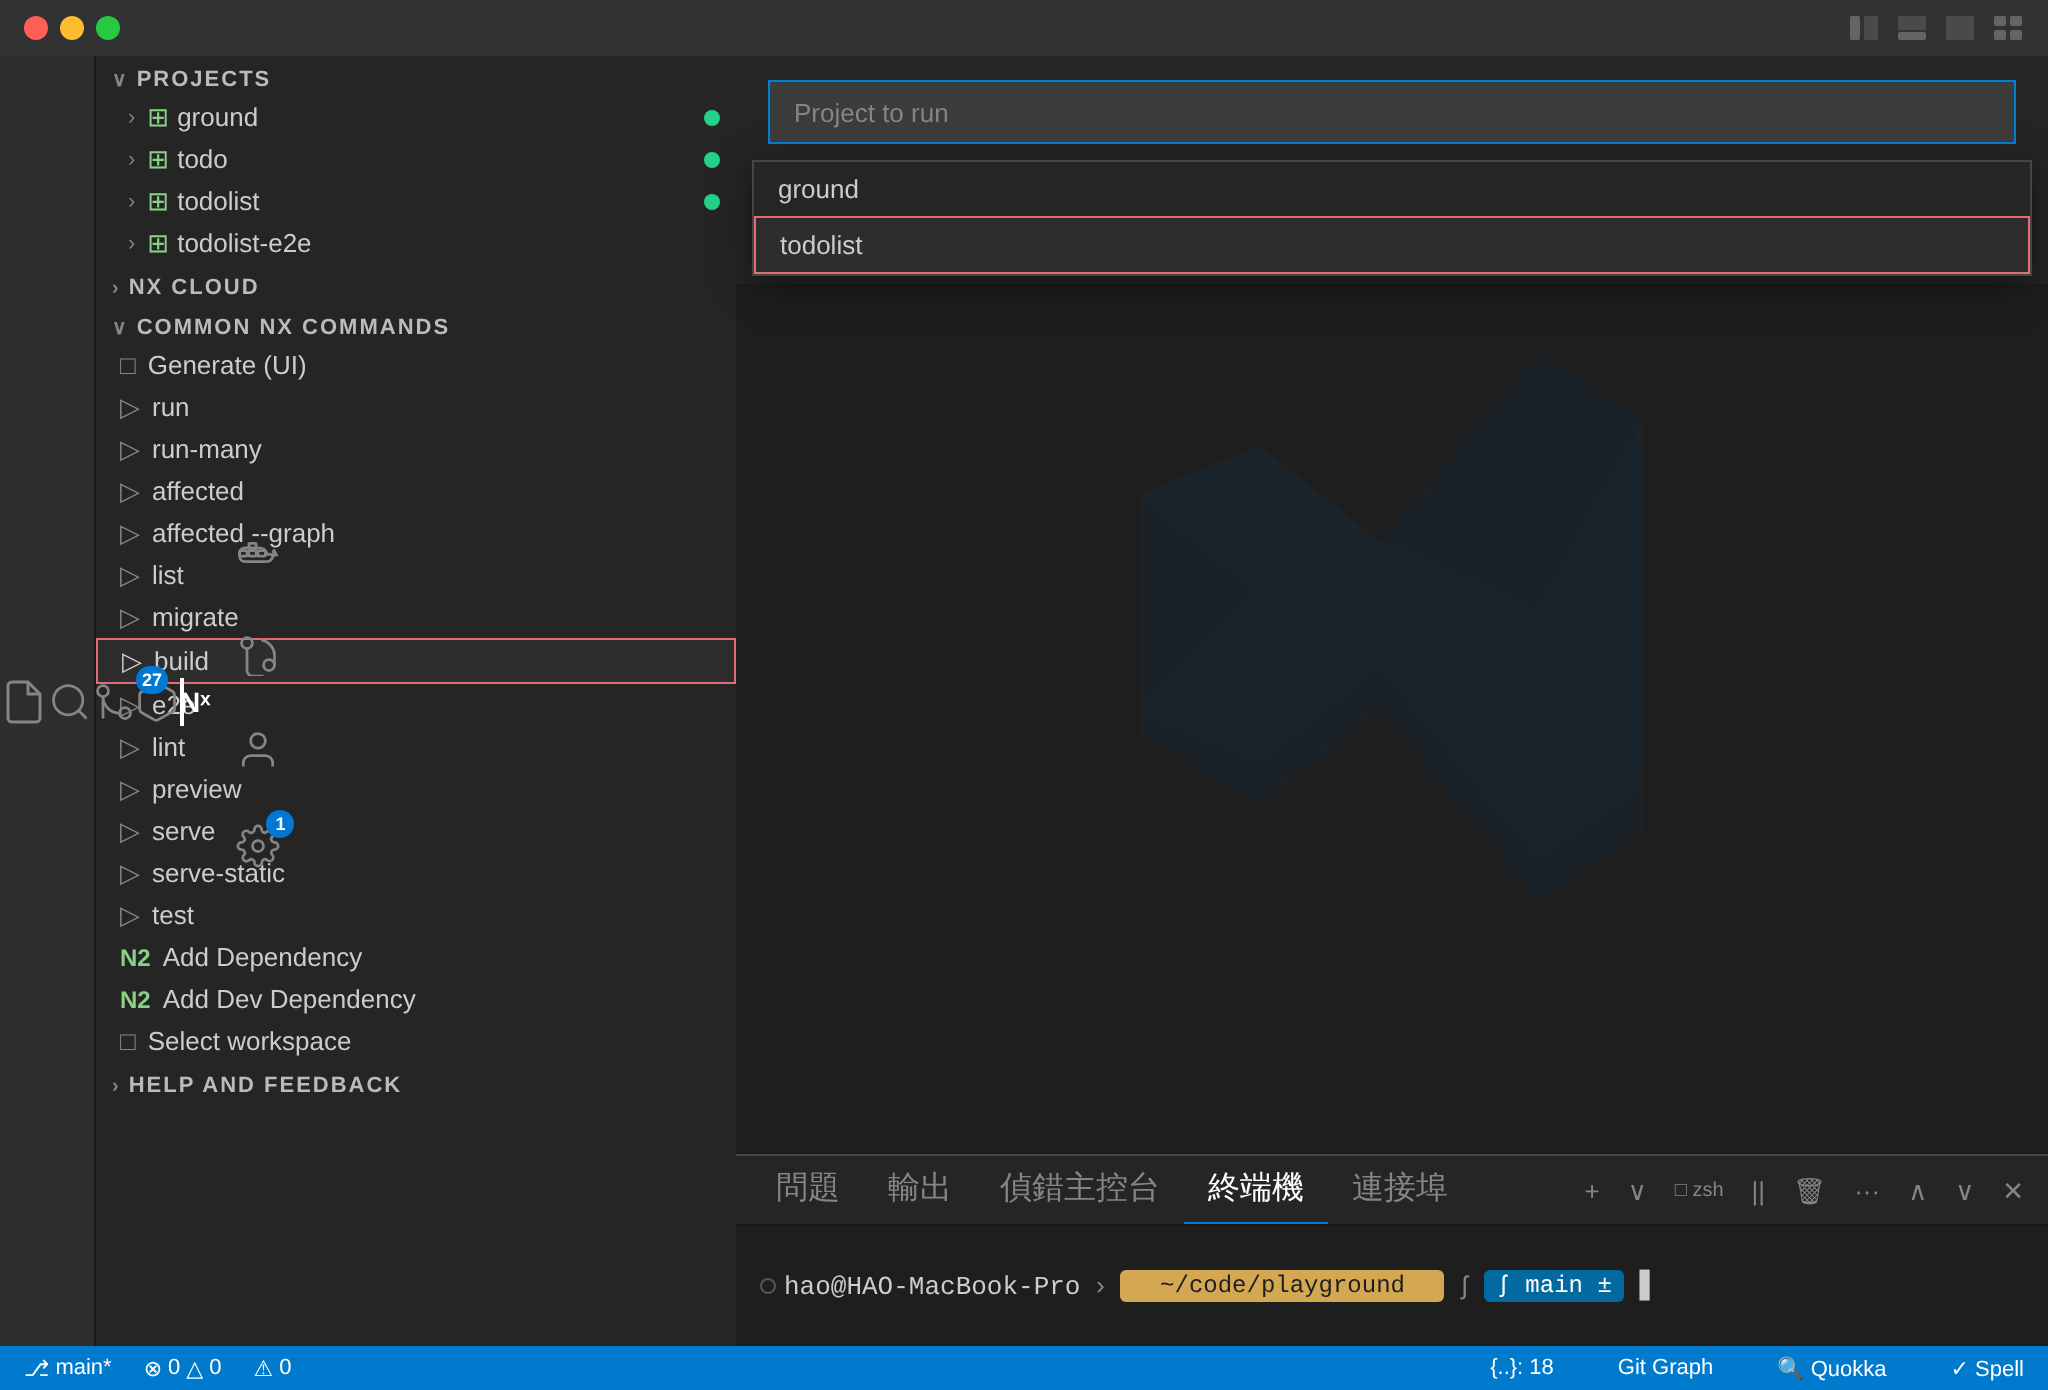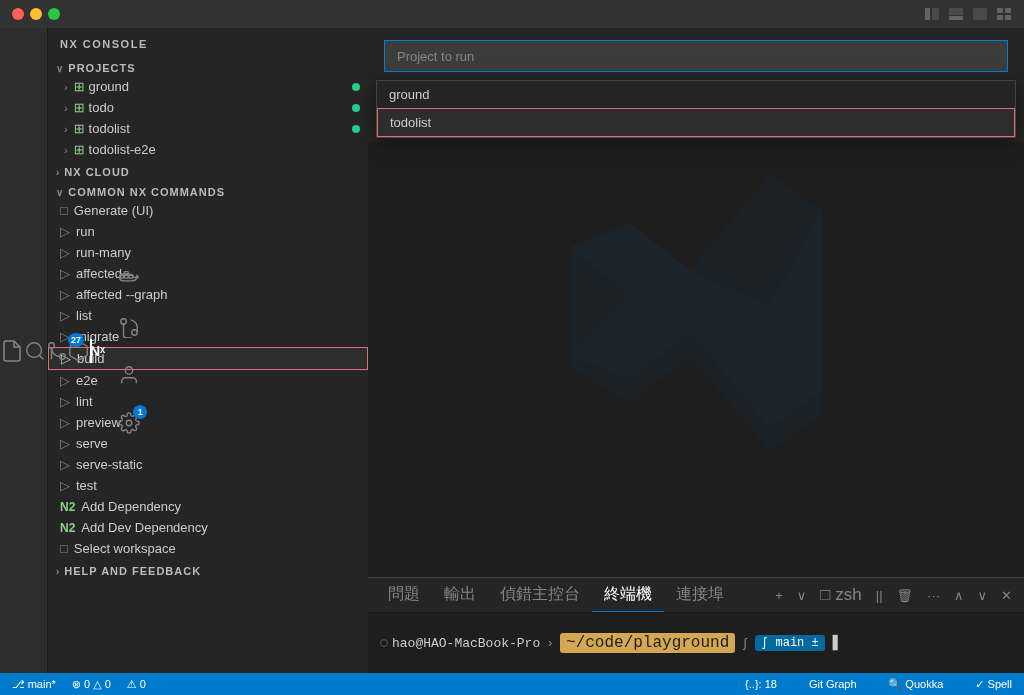--- a/index.html
+++ b/index.html
@@ -344,23 +344,23 @@
       width: 8px;
       height: 8px;
       border-radius: 50%;
       border: 1px solid #555;
       flex-shrink: 0;
     }
     .term-user { color: #cccccc; }
     .term-path {
       background: #d4a853;
       color: #1e1e1e;
-      padding: 1px 6px;
+      padding: 1px 20px;
       border-radius: 3px;
-      font-size: 16px;
+      font-size: 12px;
     }
     .term-git {
       background: #0369a1;
       color: #ffffff;
       padding: 1px 6px;
       border-radius: 3px;
       font-size: 12px;
     }
     .term-cursor {
       color: #cccccc;
@@ -488,21 +488,20 @@
         <svg width="22" height="22" viewBox="0 0 24 24" fill="none" stroke="#858585" stroke-width="1.5">
             <circle cx="12" cy="12" r="3"></circle>
             <path d="M19.4 15a1.65 1.65 0 00.33 1.82l.06.06a2 2 0 010 2.83 2 2 0 01-2.83 0l-.06-.06a1.65 1.65 0 00-1.82-.33 1.65 1.65 0 00-1 1.51V21a2 2 0 01-2 2 2 2 0 01-2-2v-.09A1.65 1.65 0 009 19.4a1.65 1.65 0 00-1.82.33l-.06.06a2 2 0 01-2.83-2.83l.06-.06A1.65 1.65 0 004.68 15a1.65 1.65 0 00-1.51-1H3a2 2 0 01-2-2 2 2 0 012-2h.09A1.65 1.65 0 004.6 9a1.65 1.65 0 00-.33-1.82l-.06-.06a2 2 0 012.83-2.83l.06.06A1.65 1.65 0 009 4.68a1.65 1.65 0 001-1.51V3a2 2 0 012-2 2 2 0 012 2v.09a1.65 1.65 0 001 1.51 1.65 1.65 0 001.82-.33l.06-.06a2 2 0 012.83 2.83l-.06.06A1.65 1.65 0 0019.4 9a1.65 1.65 0 001.51 1H21a2 2 0 012 2 2 2 0 01-2 2h-.09a1.65 1.65 0 00-1.51 1z"></path>
           </svg>
         <div class="activity-badge">1</div>
       </div>
     </div>
   </div>
 
   <div class="sidebar">
-    <div class="nx-console-header">NX CONSOLE</div>
     <div class="sidebar-scroll">
 
       <div class="section-label">
         <span class="chevron">∨</span>
         <span>PROJECTS</span>
       </div>
 
       <div class="tree-item">
         <span class="item-chevron">›</span>
         <span class="item-icon green">⊞</span>
@@ -644,21 +643,21 @@
     <div class="terminal-panel">
       <div class="terminal-tabs">
         <div class="terminal-tab">問題</div>
         <div class="terminal-tab">輸出</div>
         <div class="terminal-tab">偵錯主控台</div>
         <div class="terminal-tab active">終端機</div>
         <div class="terminal-tab">連接埠</div>
         <div class="terminal-tab-actions">
           <span class="term-btn">+</span>
           <span class="term-btn">∨</span>
-          <span class="term-btn" style="font-size:17px;">□ zsh</span>
+          <span class="term-btn" style="font-size:10px;">□ zsh</span>
           <span class="term-btn">||</span>
           <span class="term-btn">🗑</span>
           <span class="term-btn">···</span>
           <span class="term-btn">∧</span>
           <span class="term-btn">∨</span>
           <span class="term-btn">✕</span>
         </div>
       </div>
       <div class="terminal-content">
         <div class="term-prompt">

